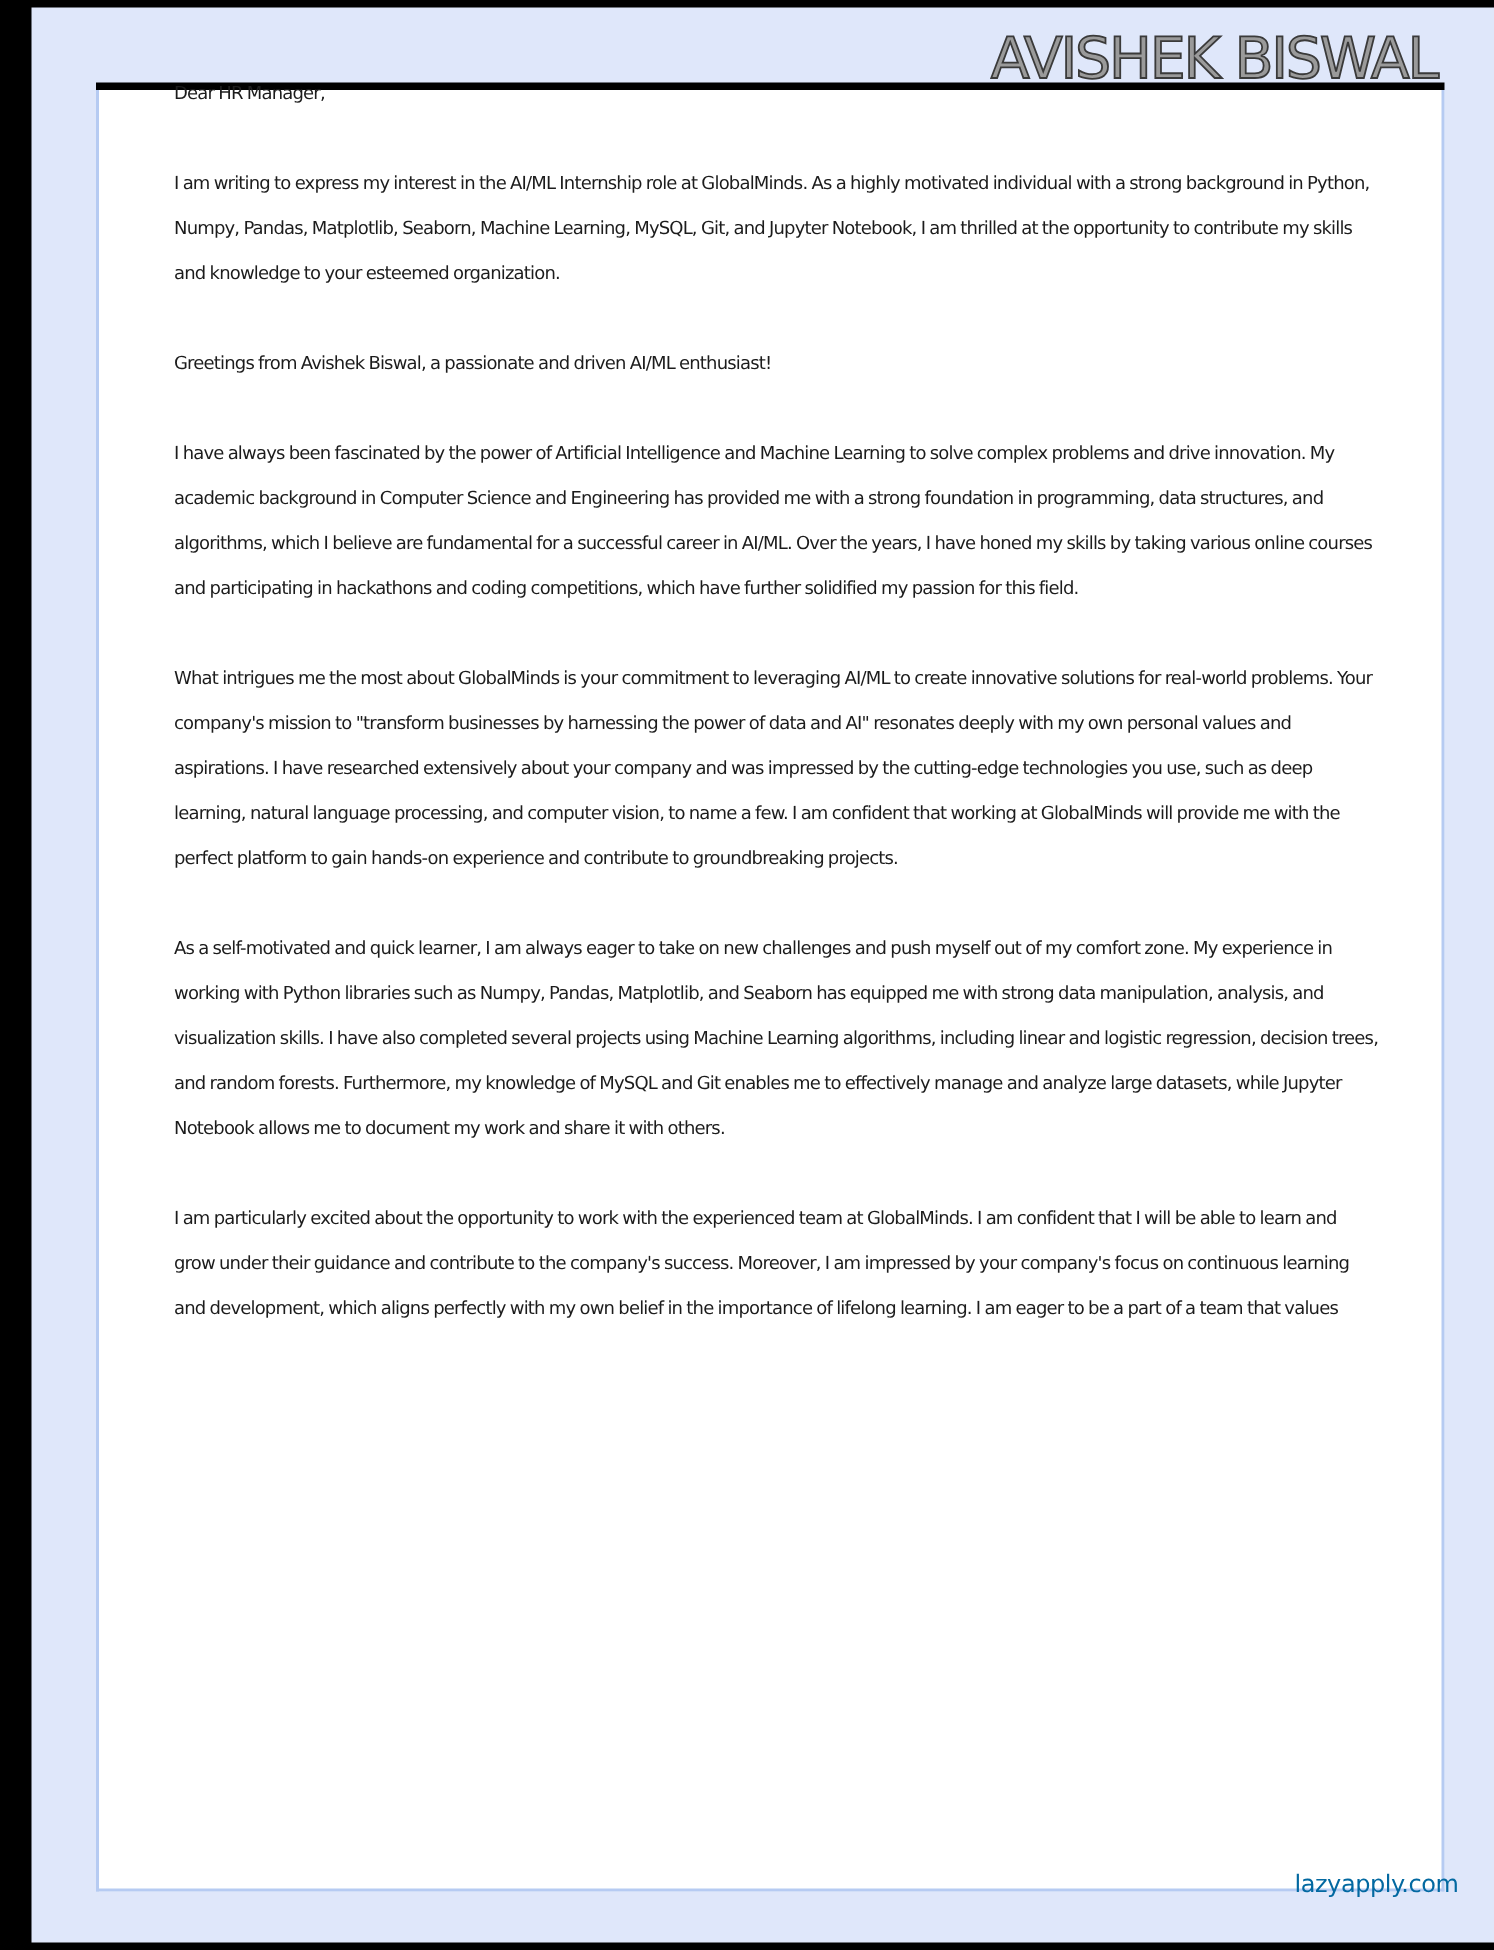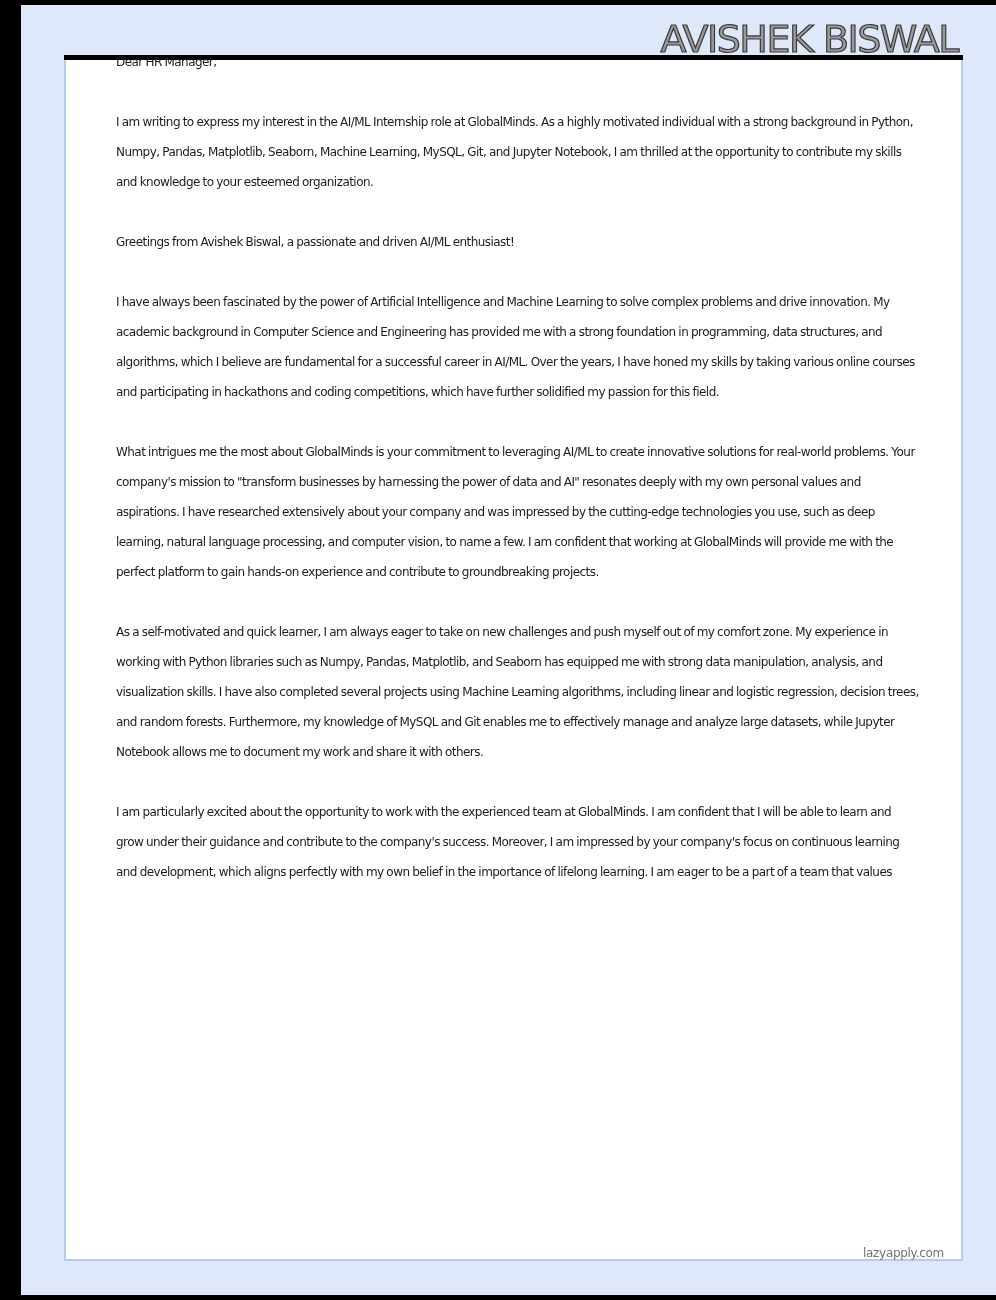--- a/index.html
+++ b/index.html
@@ -71,22 +71,22 @@
       z-index: 2;
     }
     .letter p {
       margin: 0 0 30px 0;
     }
     .watermark {
       position: absolute;
       left: 842px;
       top: 1241px;
       font-family: "DejaVu Sans", sans-serif;
-      font-size: 12px;
-      color: #737373;
+      font-size: 16px;
+      color: #0369a1;
       letter-spacing: -0.3px;
       z-index: 3;
     }
   </style>
 </head>
 <body>
 
 <div class="frame">
   <h1 class="name">AVISHEK BISWAL</h1>
   <div class="topbar"></div>

